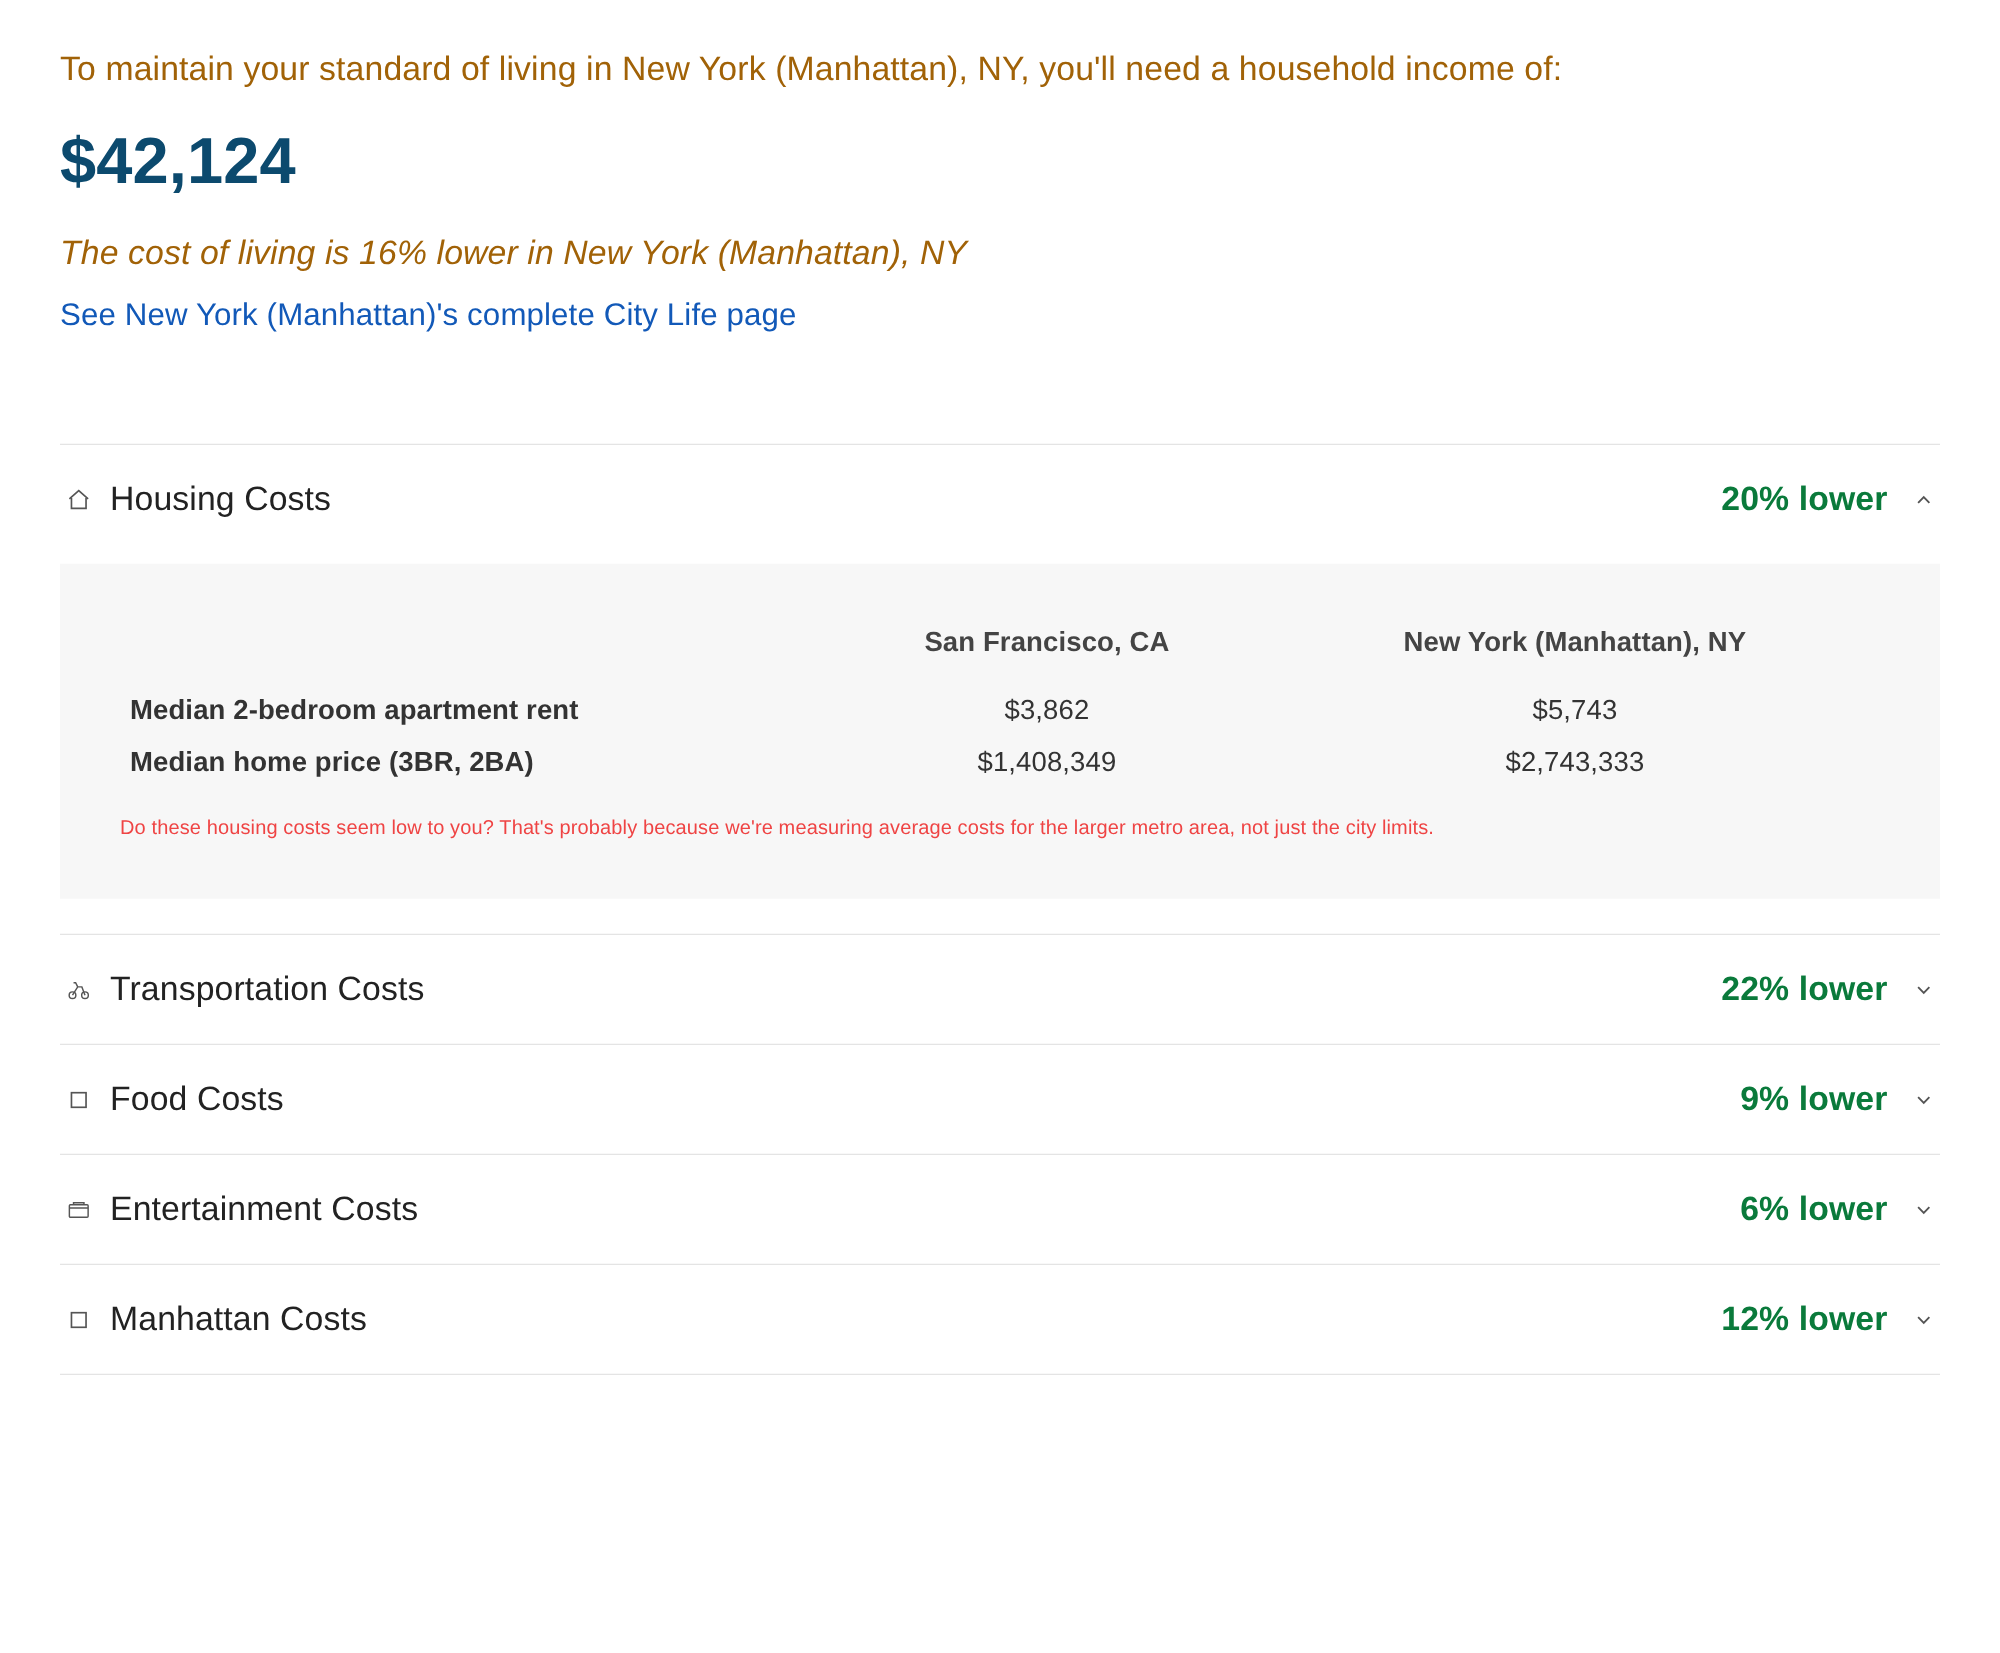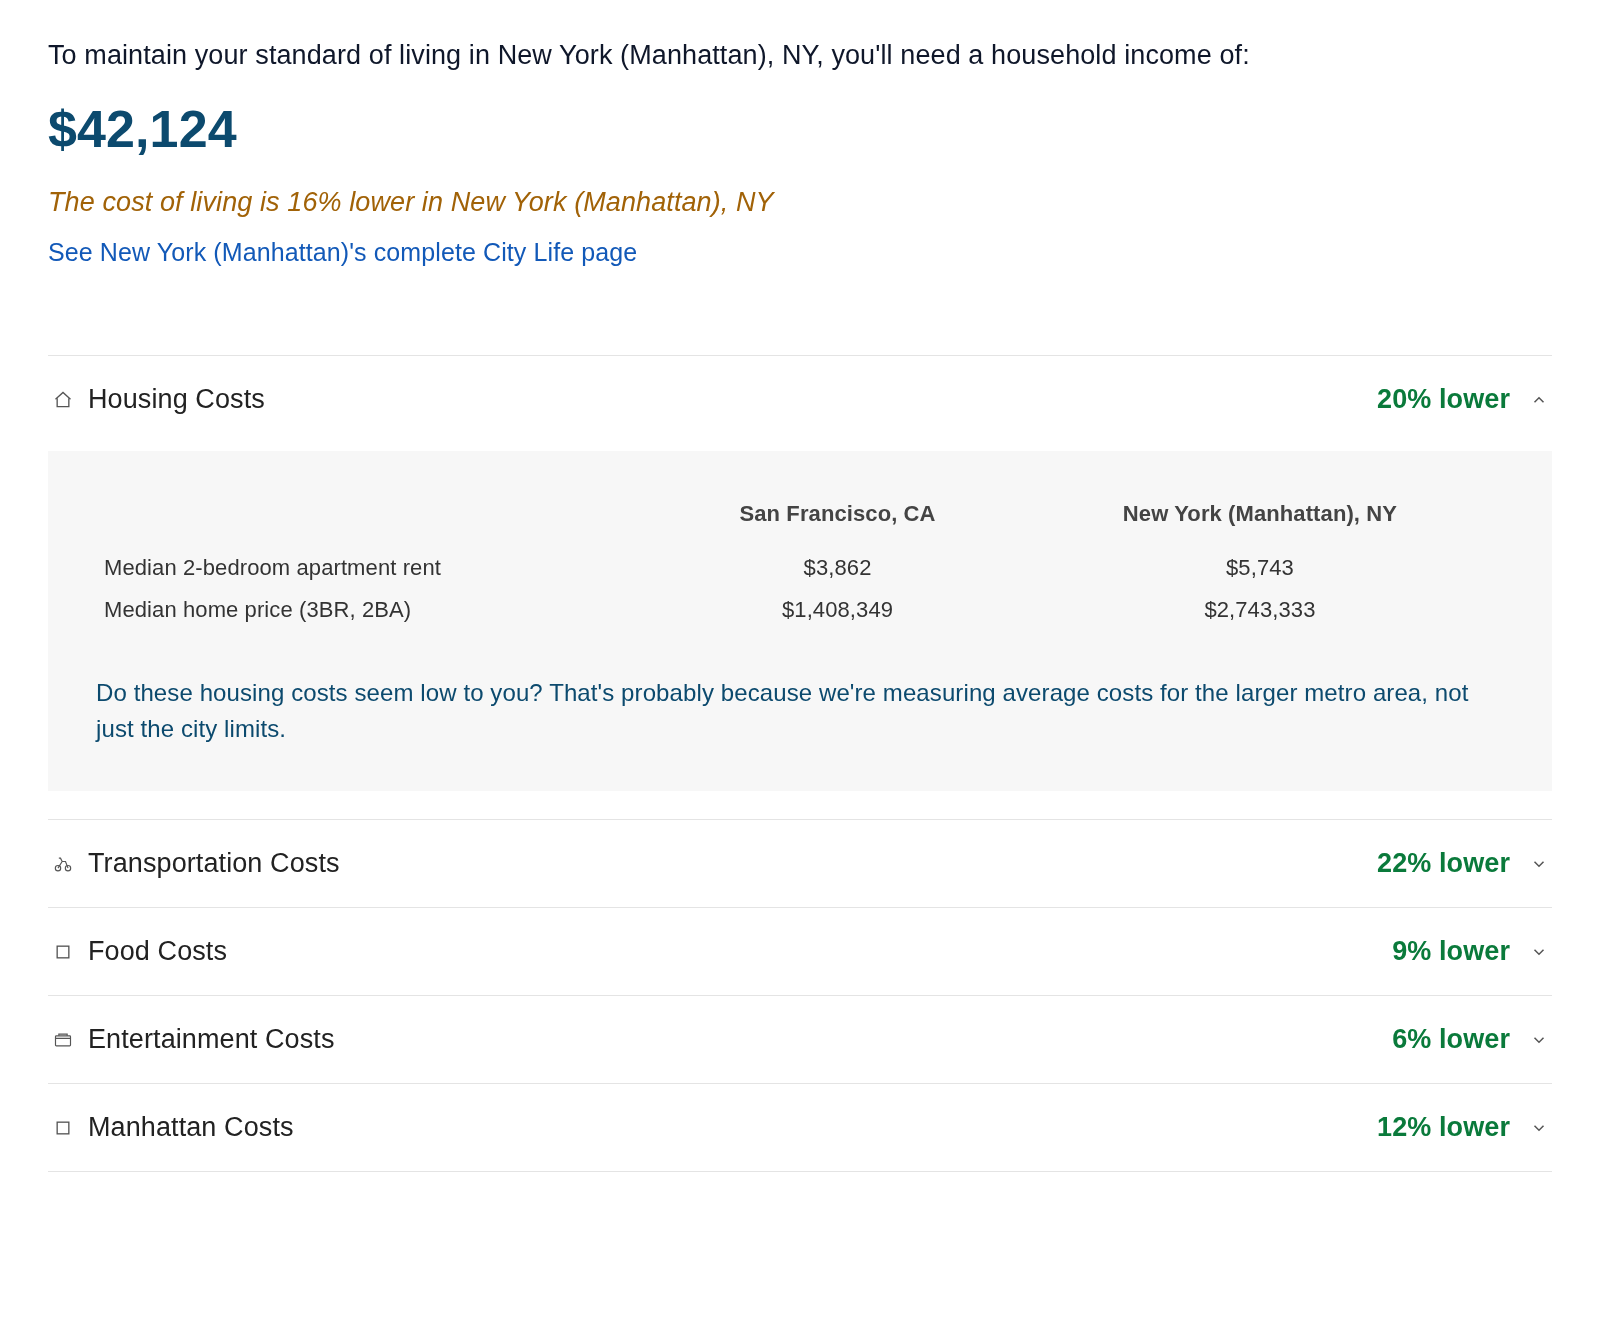--- a/index.html
+++ b/index.html
@@ -5,21 +5,21 @@
   * { box-sizing: border-box; margin: 0; padding: 0; }
   body {
     font-family: -apple-system, BlinkMacSystemFont, "Segoe UI", Helvetica, Arial, sans-serif;
     color: #222;
     background: #fff;
     padding: 40px 48px;
     width: 1600px;
     font-size: 21px;
     letter-spacing: 0.1px;
   }
-  .intro-line { font-size: 27px; color: #0f172a; margin-bottom: 28px; }
+  .intro-line { font-size: 27px; color: #a16207; margin-bottom: 28px; }
   .big-amount { font-size: 52px; font-weight: 700; color: #0c4a6e; margin-bottom: 28px; }
   .summary-line { font-size: 27px; color: #a16207; margin-bottom: 20px; font-style: italic; }
   .link { color: #1259b8; font-size: 25px; text-decoration: none; cursor: pointer; display: inline-block; margin-bottom: 60px; }
 
   .divider { border: none; border-top: 1px solid #e4e4e4; margin: 28px 0 0 0; }
 
   .accordion-header {
     display: flex;
     padding: 28px 4px;
     cursor: pointer;
@@ -36,22 +36,22 @@
 
   .panel {
     background: #f7f7f7;
     padding: 40px 48px 44px 48px;
     margin: 8px 0 28px 0;
   }
   .panel table { width: 100%; border-collapse: collapse; }
   .panel th { font-size: 22px; color: #444; font-weight: 700; text-align: center; padding: 10px 8px 20px 8px; }
   .panel th:first-child { text-align: left; width: 40%; }
   .panel td { font-size: 22px; color: #333; text-align: center; padding: 8px; }
-  .panel td:first-child { text-align: left; color:#333; }
-  .panel .note { color: #0c4a6e; font-size: 24px; line-height: 1.5; margin-top: 44px; }
+  .panel td:first-child { text-align: left; color:#333;font-weight:bold; }
+  .panel .note { color: #ef4444; font-size: 16px; line-height: 1.5; margin-top: 20px; }
 
   hr.section { border:none; border-top:1px solid #e4e4e4; }
 </style>
 </head>
 <body>
 
 
 
 <p class="intro-line">To maintain your standard of living in New York (Manhattan), NY, you'll need a household income of:</p>
 <p class="big-amount">$42,124</p>

